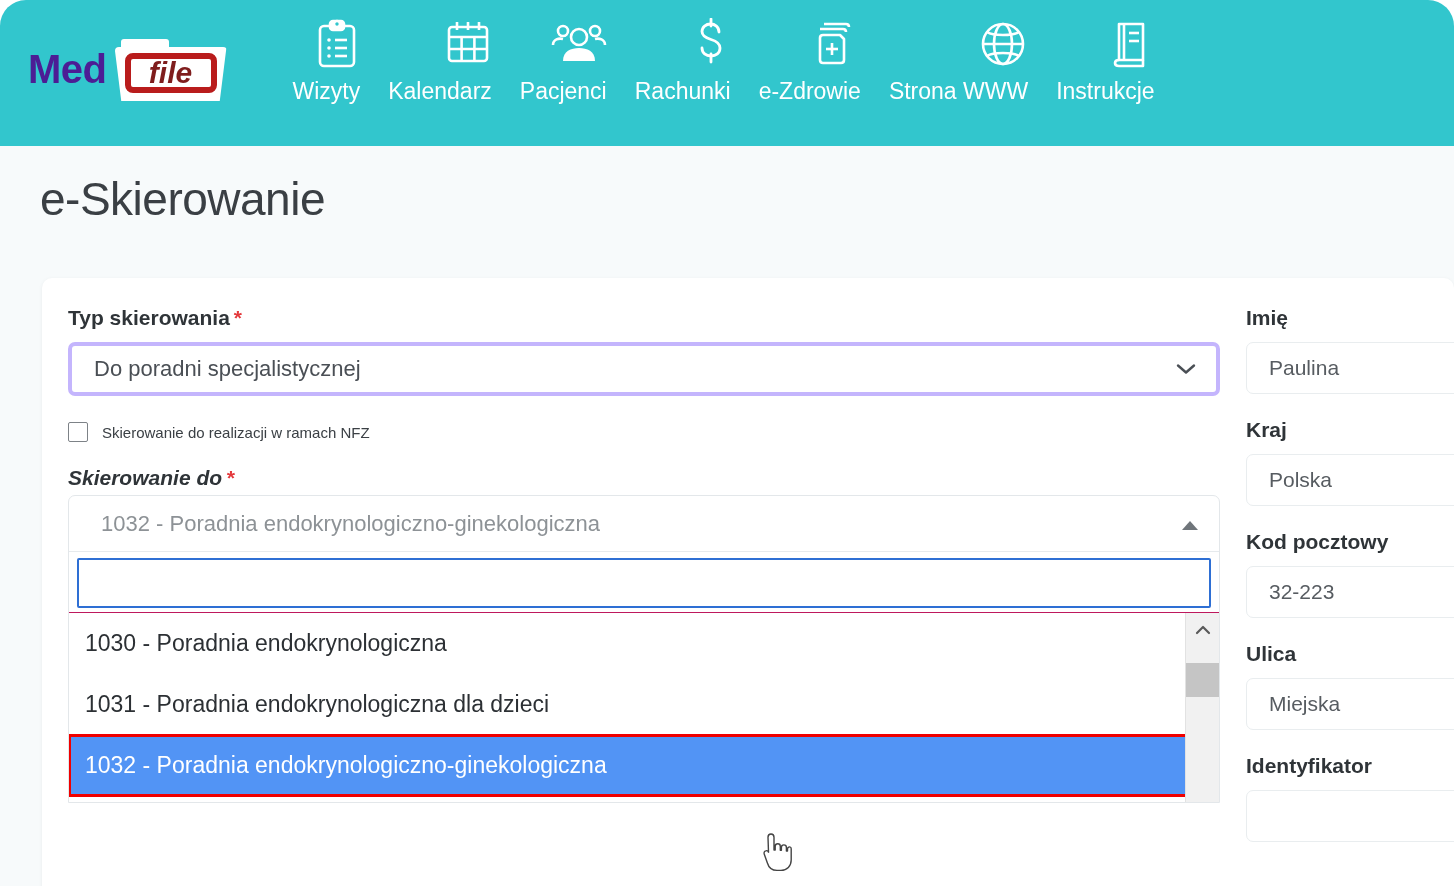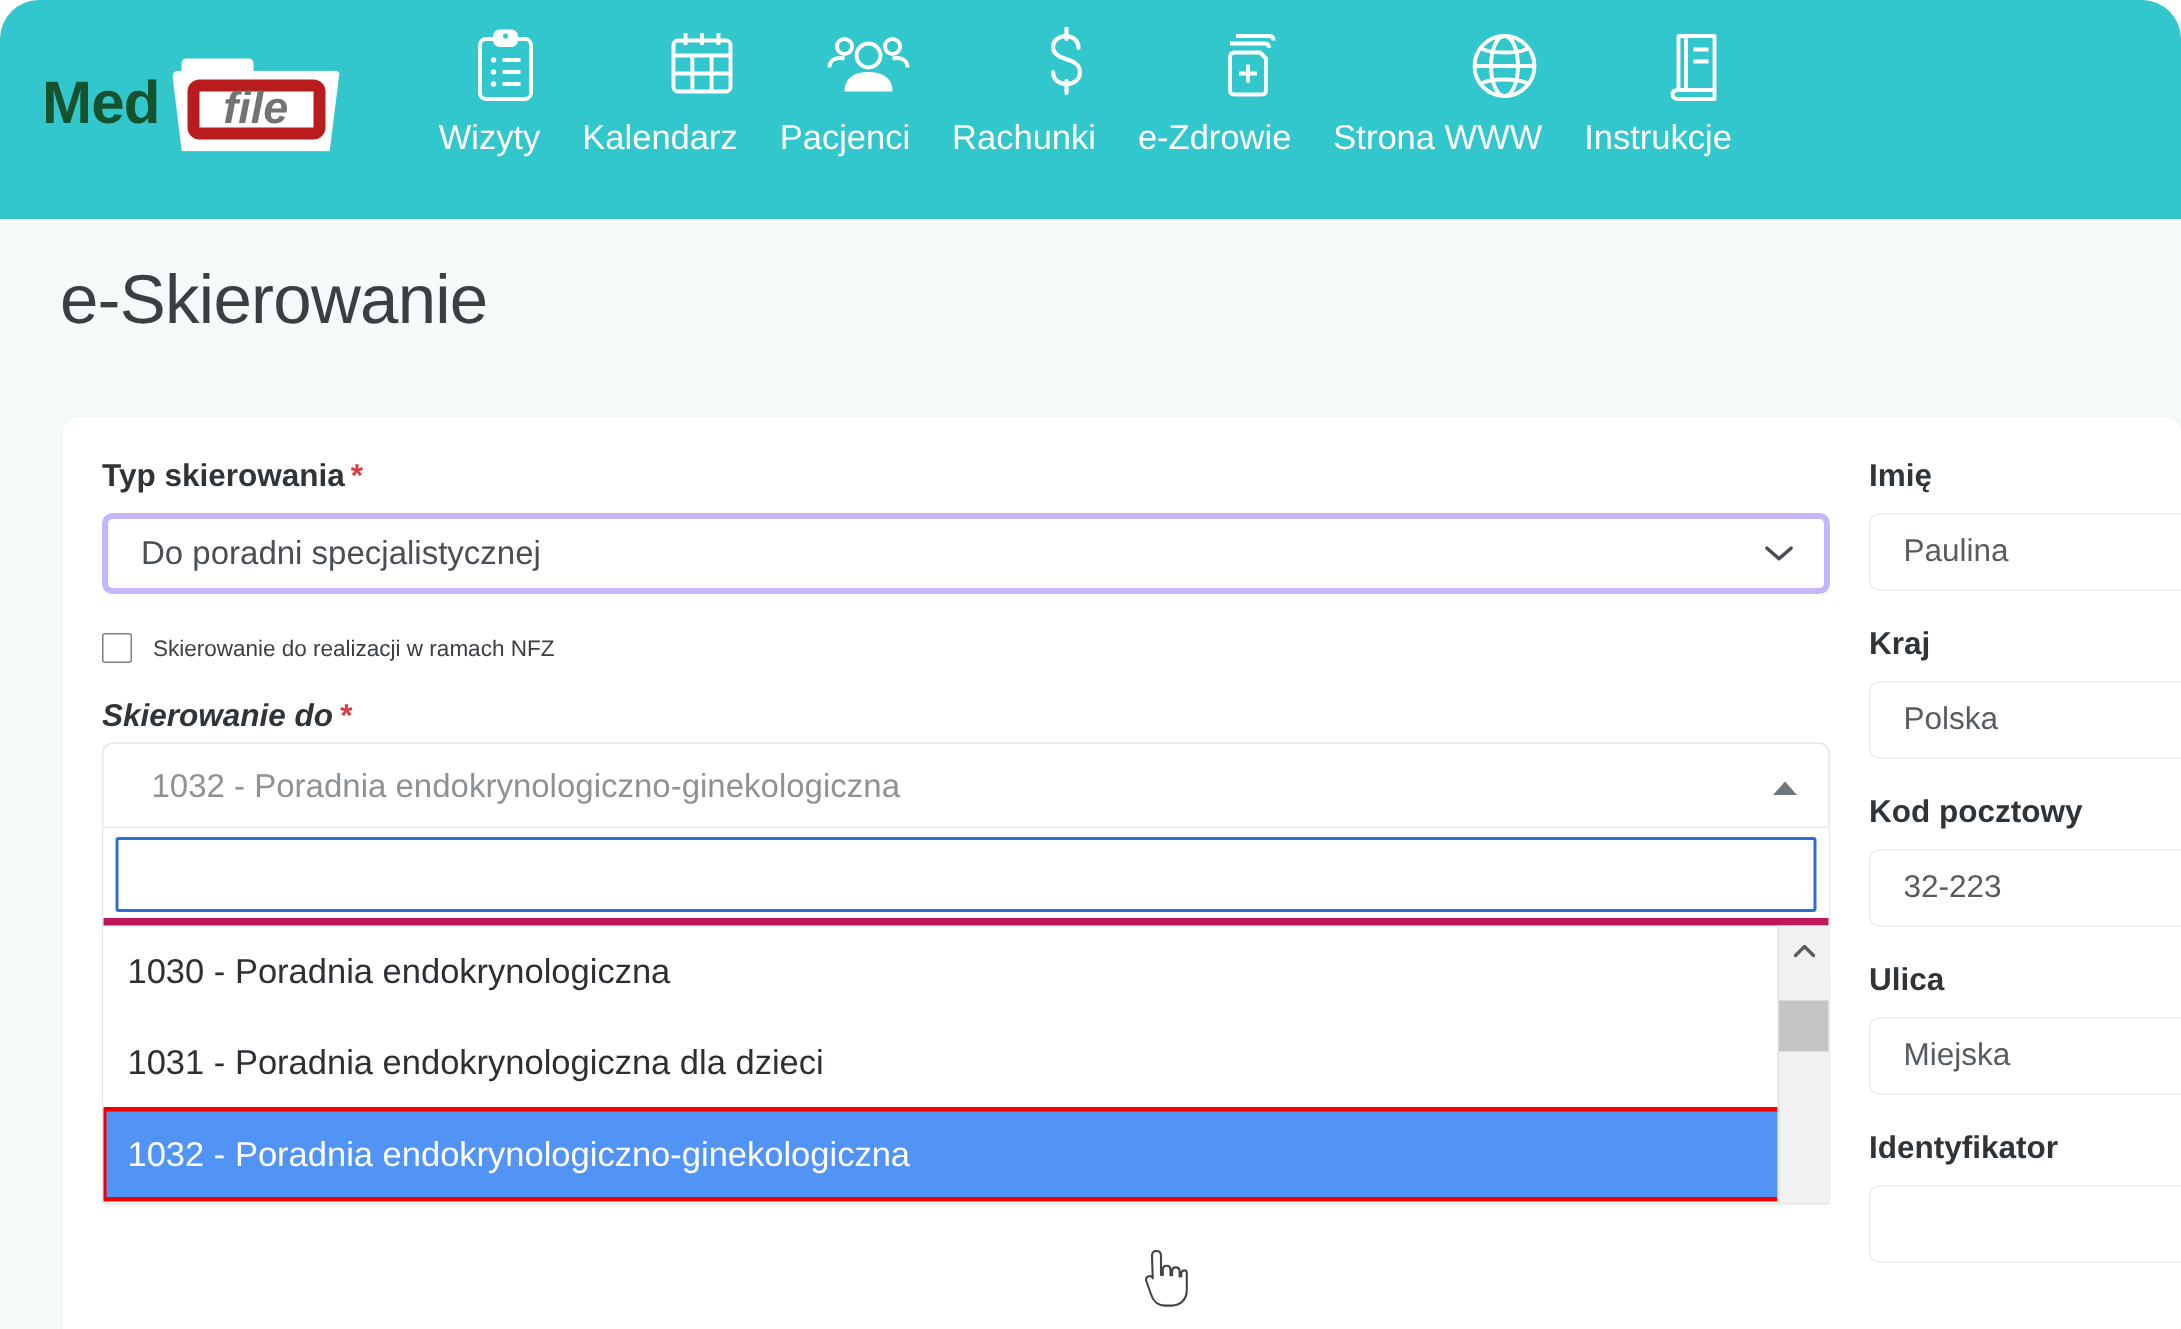--- a/index.html
+++ b/index.html
@@ -25,21 +25,21 @@
     width: 1454px; height: 146px;
     background: #32c6cd;
     display: flex; align-items: flex-start;
   }
   #brand {
     display: flex; align-items: center;
     margin-left: 28px; margin-top: 38px;
     height: 62px;
   }
   #brand .brand-med {
-    color: #14532d;
+    color: #4c1d95;
     font-size: 40px; font-weight: bold;
     letter-spacing: -0.5px;
     line-height: 1;
   }
   #brand .folder {
     position: relative;
     margin-left: 8px;
     width: 112px; height: 64px;
   }
   #brand .folder .tab {
@@ -51,23 +51,23 @@
   #brand .folder .body {
     position: absolute; left: 0; top: 10px;
     width: 112px; height: 54px;
     background: #ffffff;
     border-radius: 4px;
     clip-path: polygon(0 0, 100% 0, 94% 100%, 6% 100%);
   }
   #brand .folder .label {
     position: absolute; left: 10px; top: 16px;
     width: 92px; height: 40px;
-    border: 8px solid #b91c1c;
+    border: 6px solid #b91c1c;
     border-radius: 8px;
-    color: #737373;
+    color: #7f1d1d;
     font-size: 30px; font-weight: bold;
     font-style: italic;
     display: flex; align-items: center; justify-content: center;
     background: #ffffff;
     line-height: 1;
   }
 
   .nav-items { display: flex; align-items: flex-start; margin-left: 52px; margin-top: 18px; }
   .nav-item {
     display: flex; flex-direction: column; align-items: flex-end;
@@ -192,21 +192,21 @@
     background: #ffffff;
     font-size: 22px;
     color: #222;
     padding: 0 10px;
     outline: none;
     font-family: "Liberation Sans", sans-serif;
   }
 
   #options-area {
     position: relative;
-    border-top: 5px solid #be185d;
+    border-top: 1px solid #be185d;
     background: #ffffff;
     height: 190px;
     overflow: hidden;
   }
   #options-list {
     position: absolute; left: 0; top: 0;
     width: 1118px;
   }
   .option {
     height: 61px;

